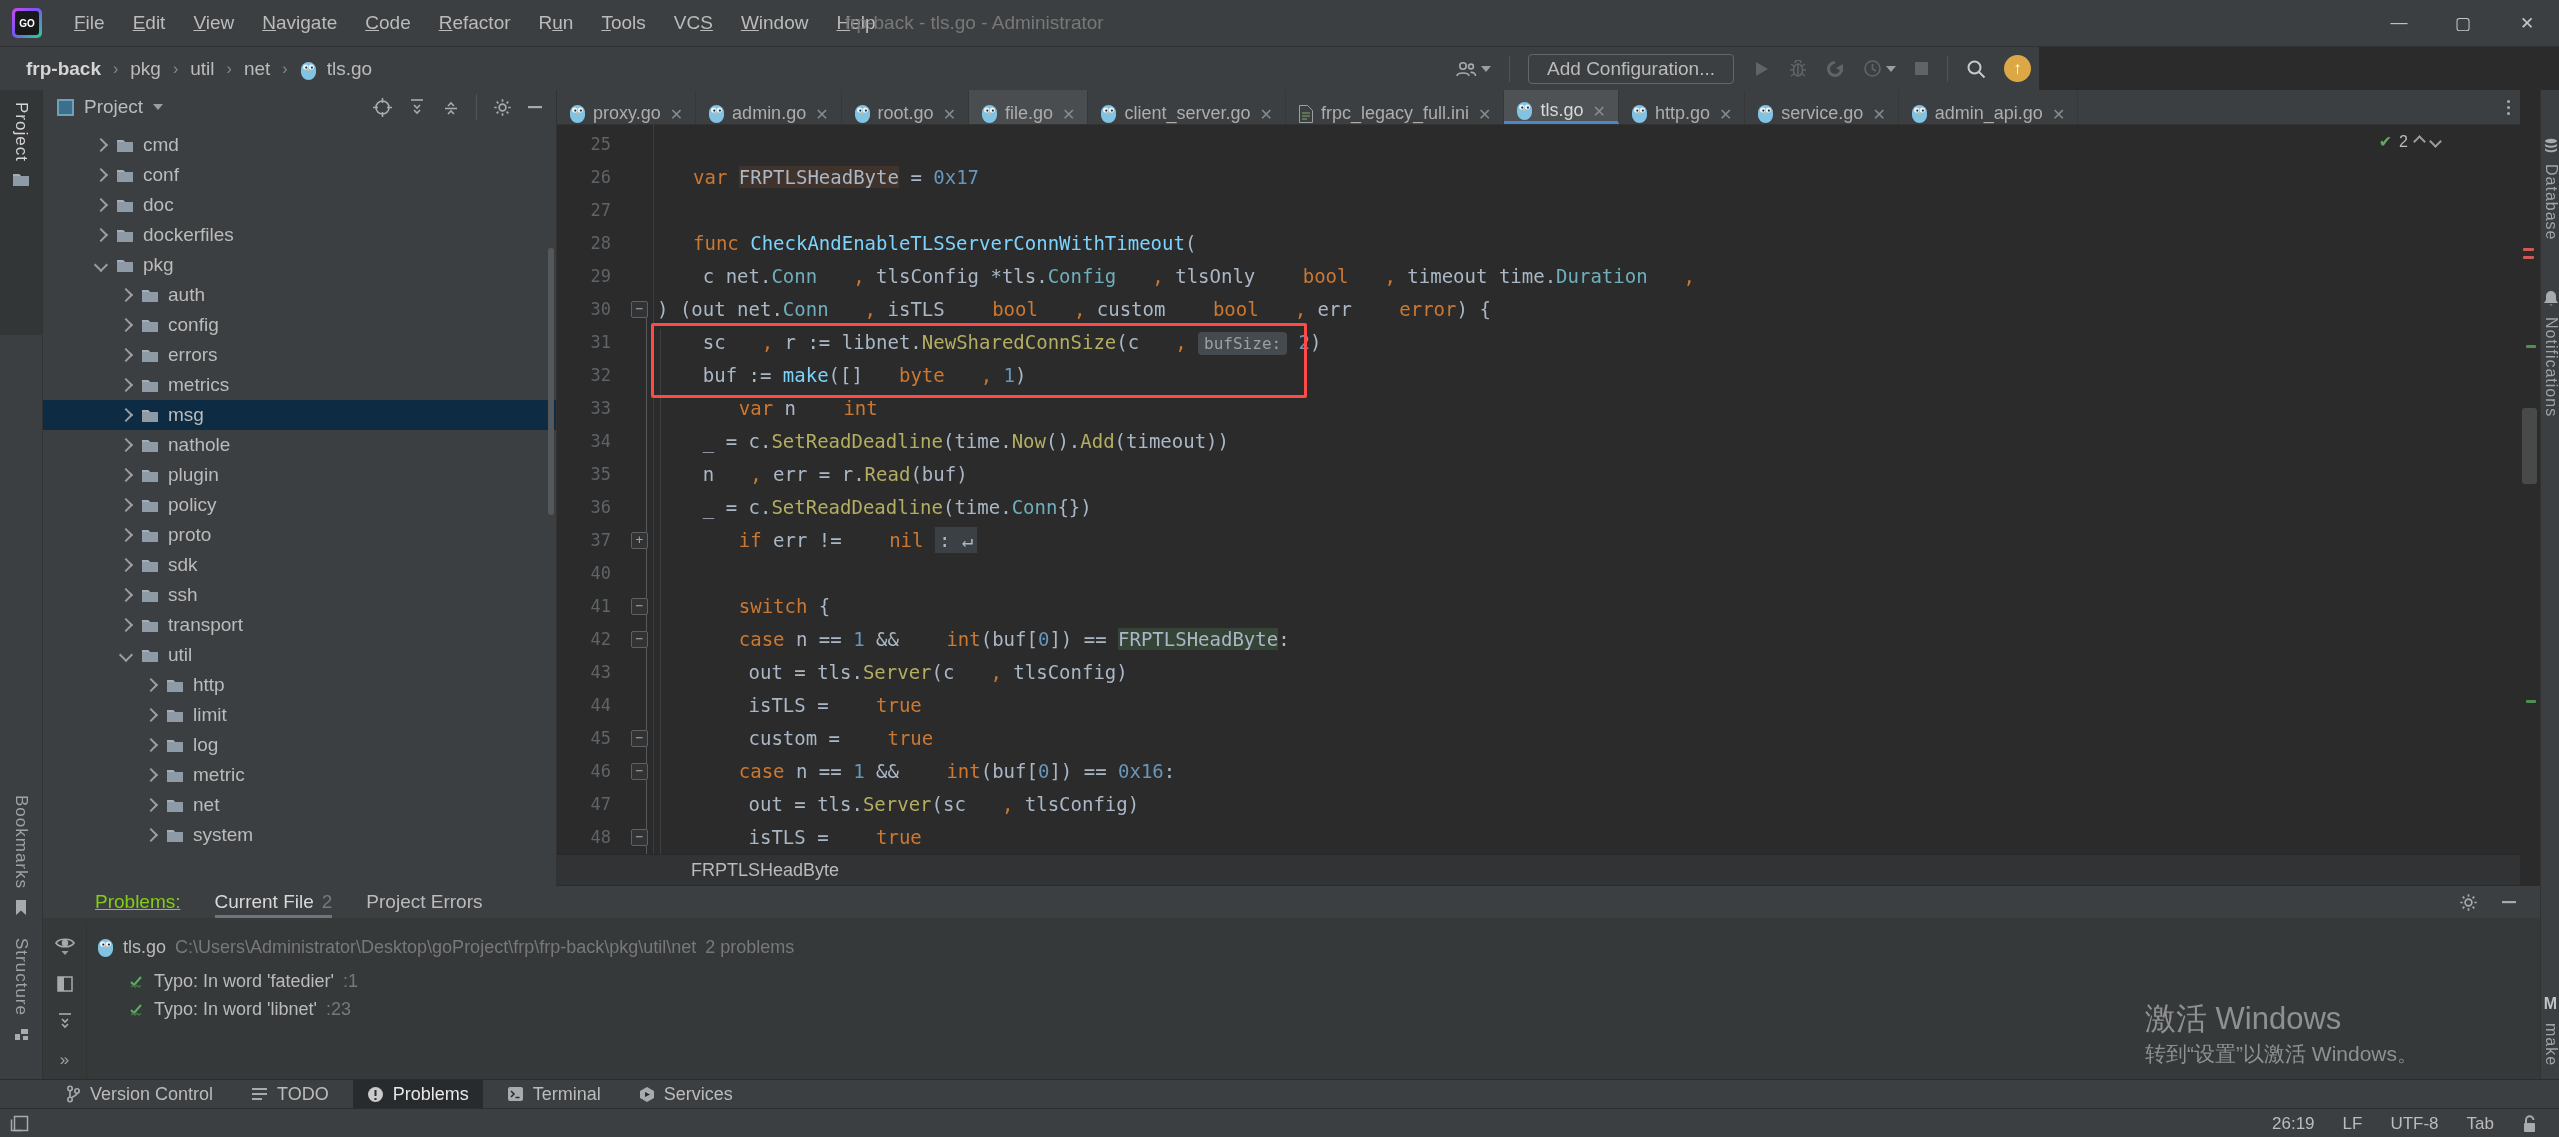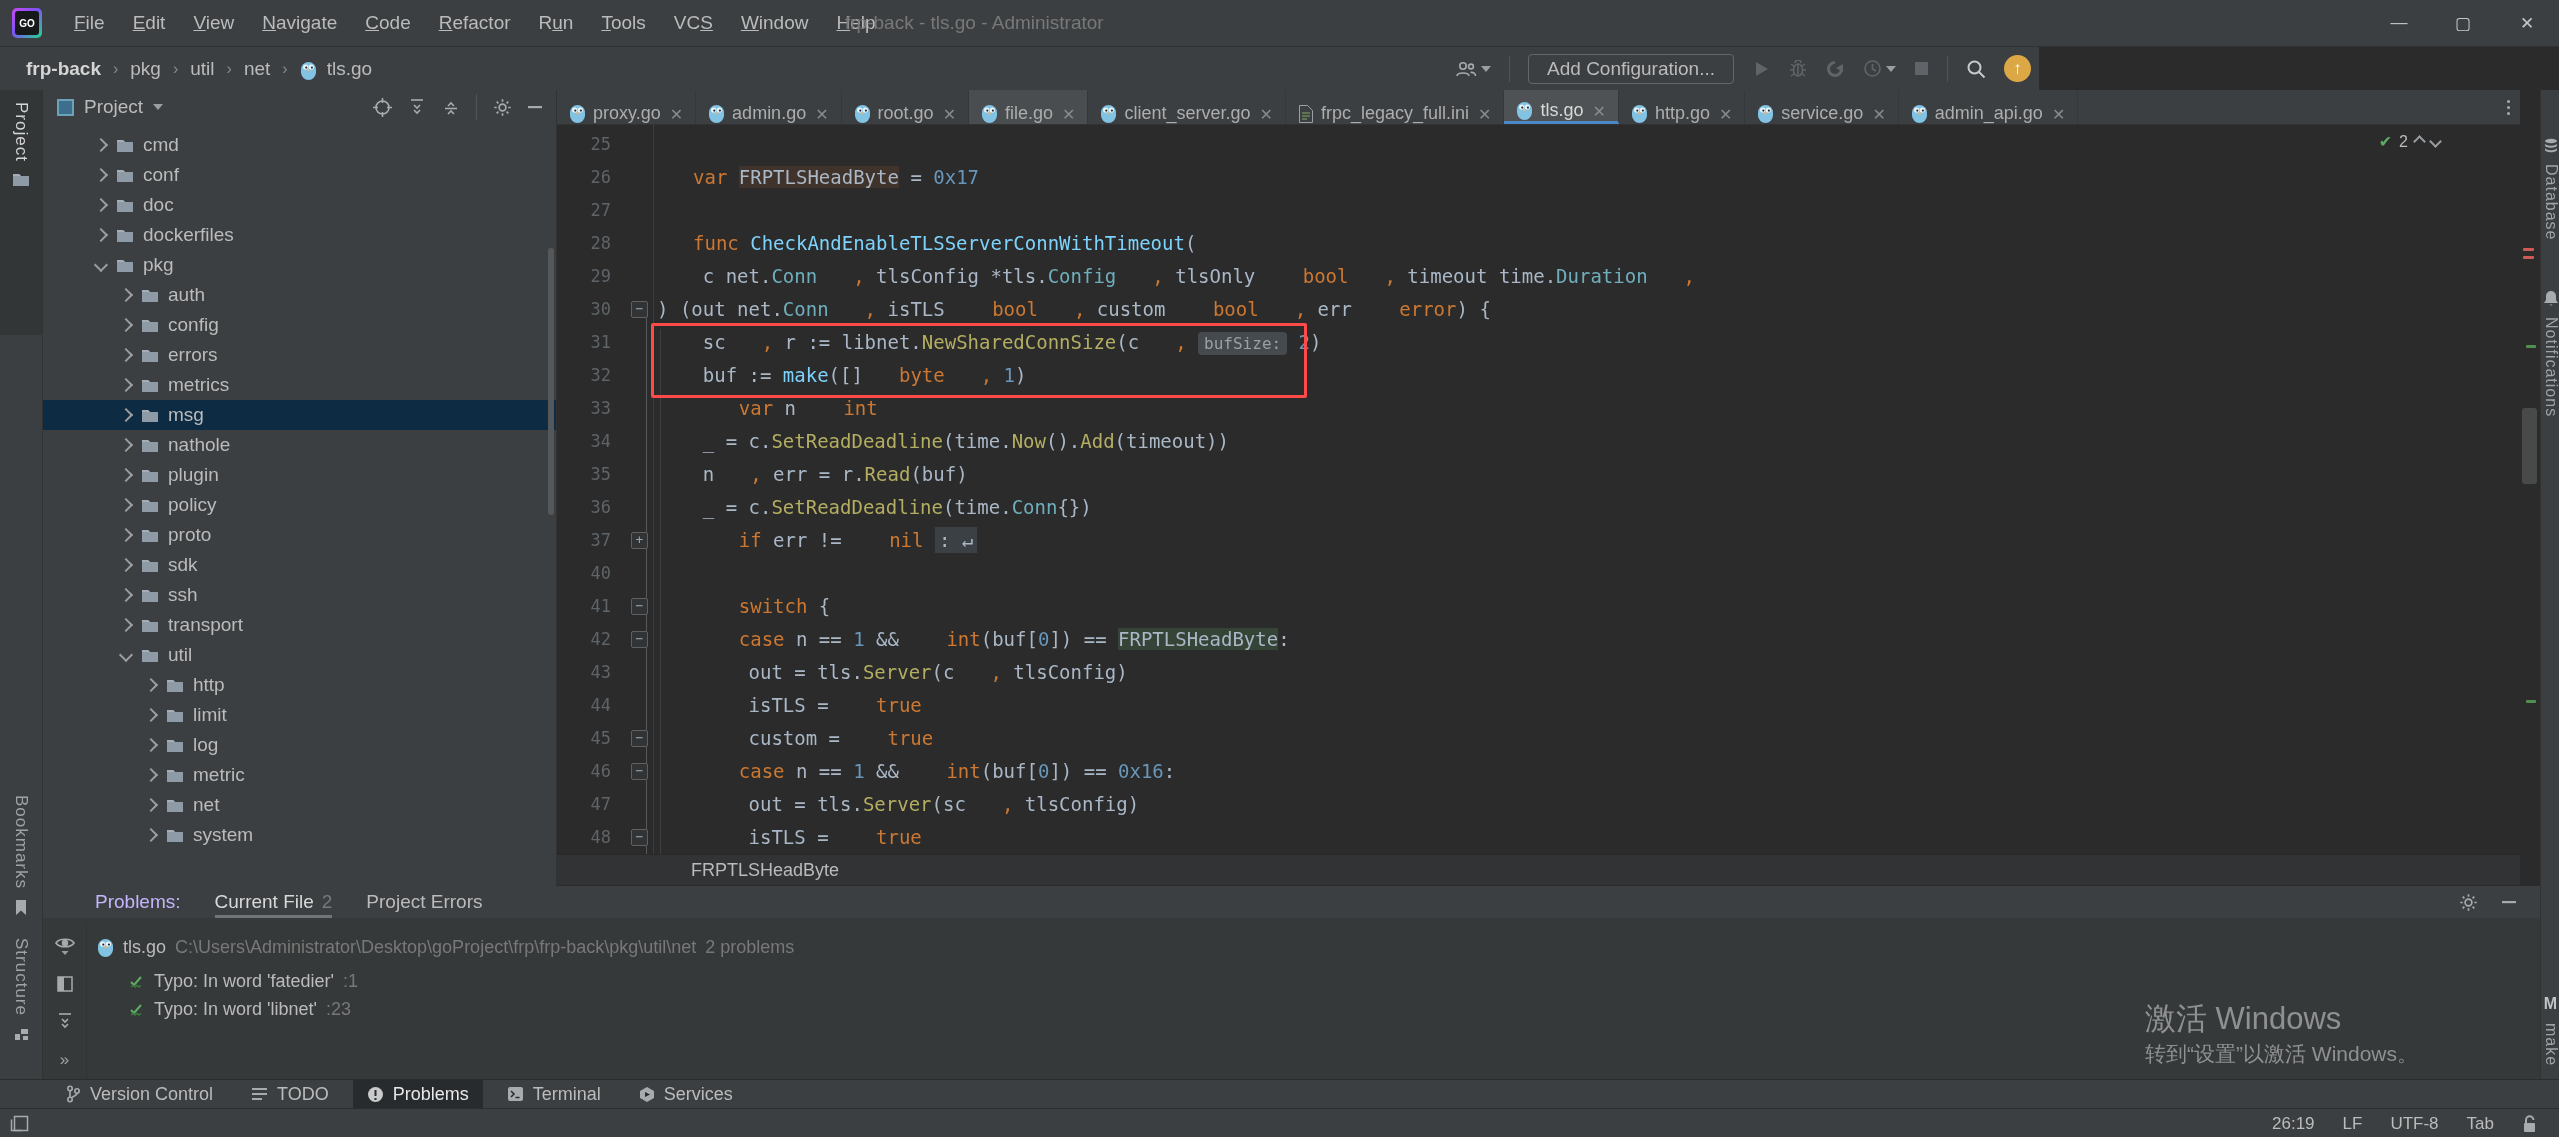--- a/index.html
+++ b/index.html
@@ -91,21 +91,21 @@
   .mark{position:absolute;border-radius:1px;}
   .ss-thumb{position:absolute;left:2px;width:15px;background:rgba(160,162,164,.25);border-radius:3px;}
   
   .right-stripe{position:absolute;left:2540px;top:90px;width:19px;height:1018px;background:#3c3f41;border-left:1px solid #323232;}
   .rs-item{position:absolute;left:0;width:19px;display:flex;flex-direction:column;align-items:center;gap:10px;}
   .rs-item .vlabel{font-size:16px;}
   .m-upright{font-size:16px;color:#bfc3c6;font-weight:bold;}
   
   .problems-panel{position:absolute;left:43px;top:886px;width:2497px;height:193px;background:#36393a;}
   .pr-header{position:absolute;left:0;top:0;right:0;height:32px;background:#3c3f41;display:flex;align-items:center;padding-left:52px;gap:34px;font-size:19px;}
-  .pr-label{color:#c4b5fd;}
+  .pr-label{color:#84cc16;text-decoration:underline;}
   .pr-tab{display:flex;gap:8px;height:32px;line-height:32px;}
   .pr-tab.active{color:#d8d8d8;border-bottom:3px solid #70757a;box-sizing:border-box;}
   .pr-count{color:#787878;}
   .pr-header-icons{position:absolute;right:24px;top:0;height:32px;display:flex;align-items:center;gap:24px;}
   .pr-toolcol{position:absolute;left:0;top:36px;width:44px;bottom:0;display:flex;flex-direction:column;align-items:center;gap:20px;padding-top:14px;border-right:1px solid #323232;box-sizing:border-box;}
   .pr-content{position:absolute;left:46px;top:36px;right:0;bottom:0;font-size:18px;}
   .pr-file-row{position:absolute;left:8px;top:14px;display:flex;align-items:center;gap:9px;height:27px;}
   .pr-file-name{color:#bbbbbb;}
   .pr-file-path{color:#787878;}
   .pr-item{position:absolute;left:40px;display:flex;align-items:center;gap:9px;height:27px;color:#bbbbbb;}

